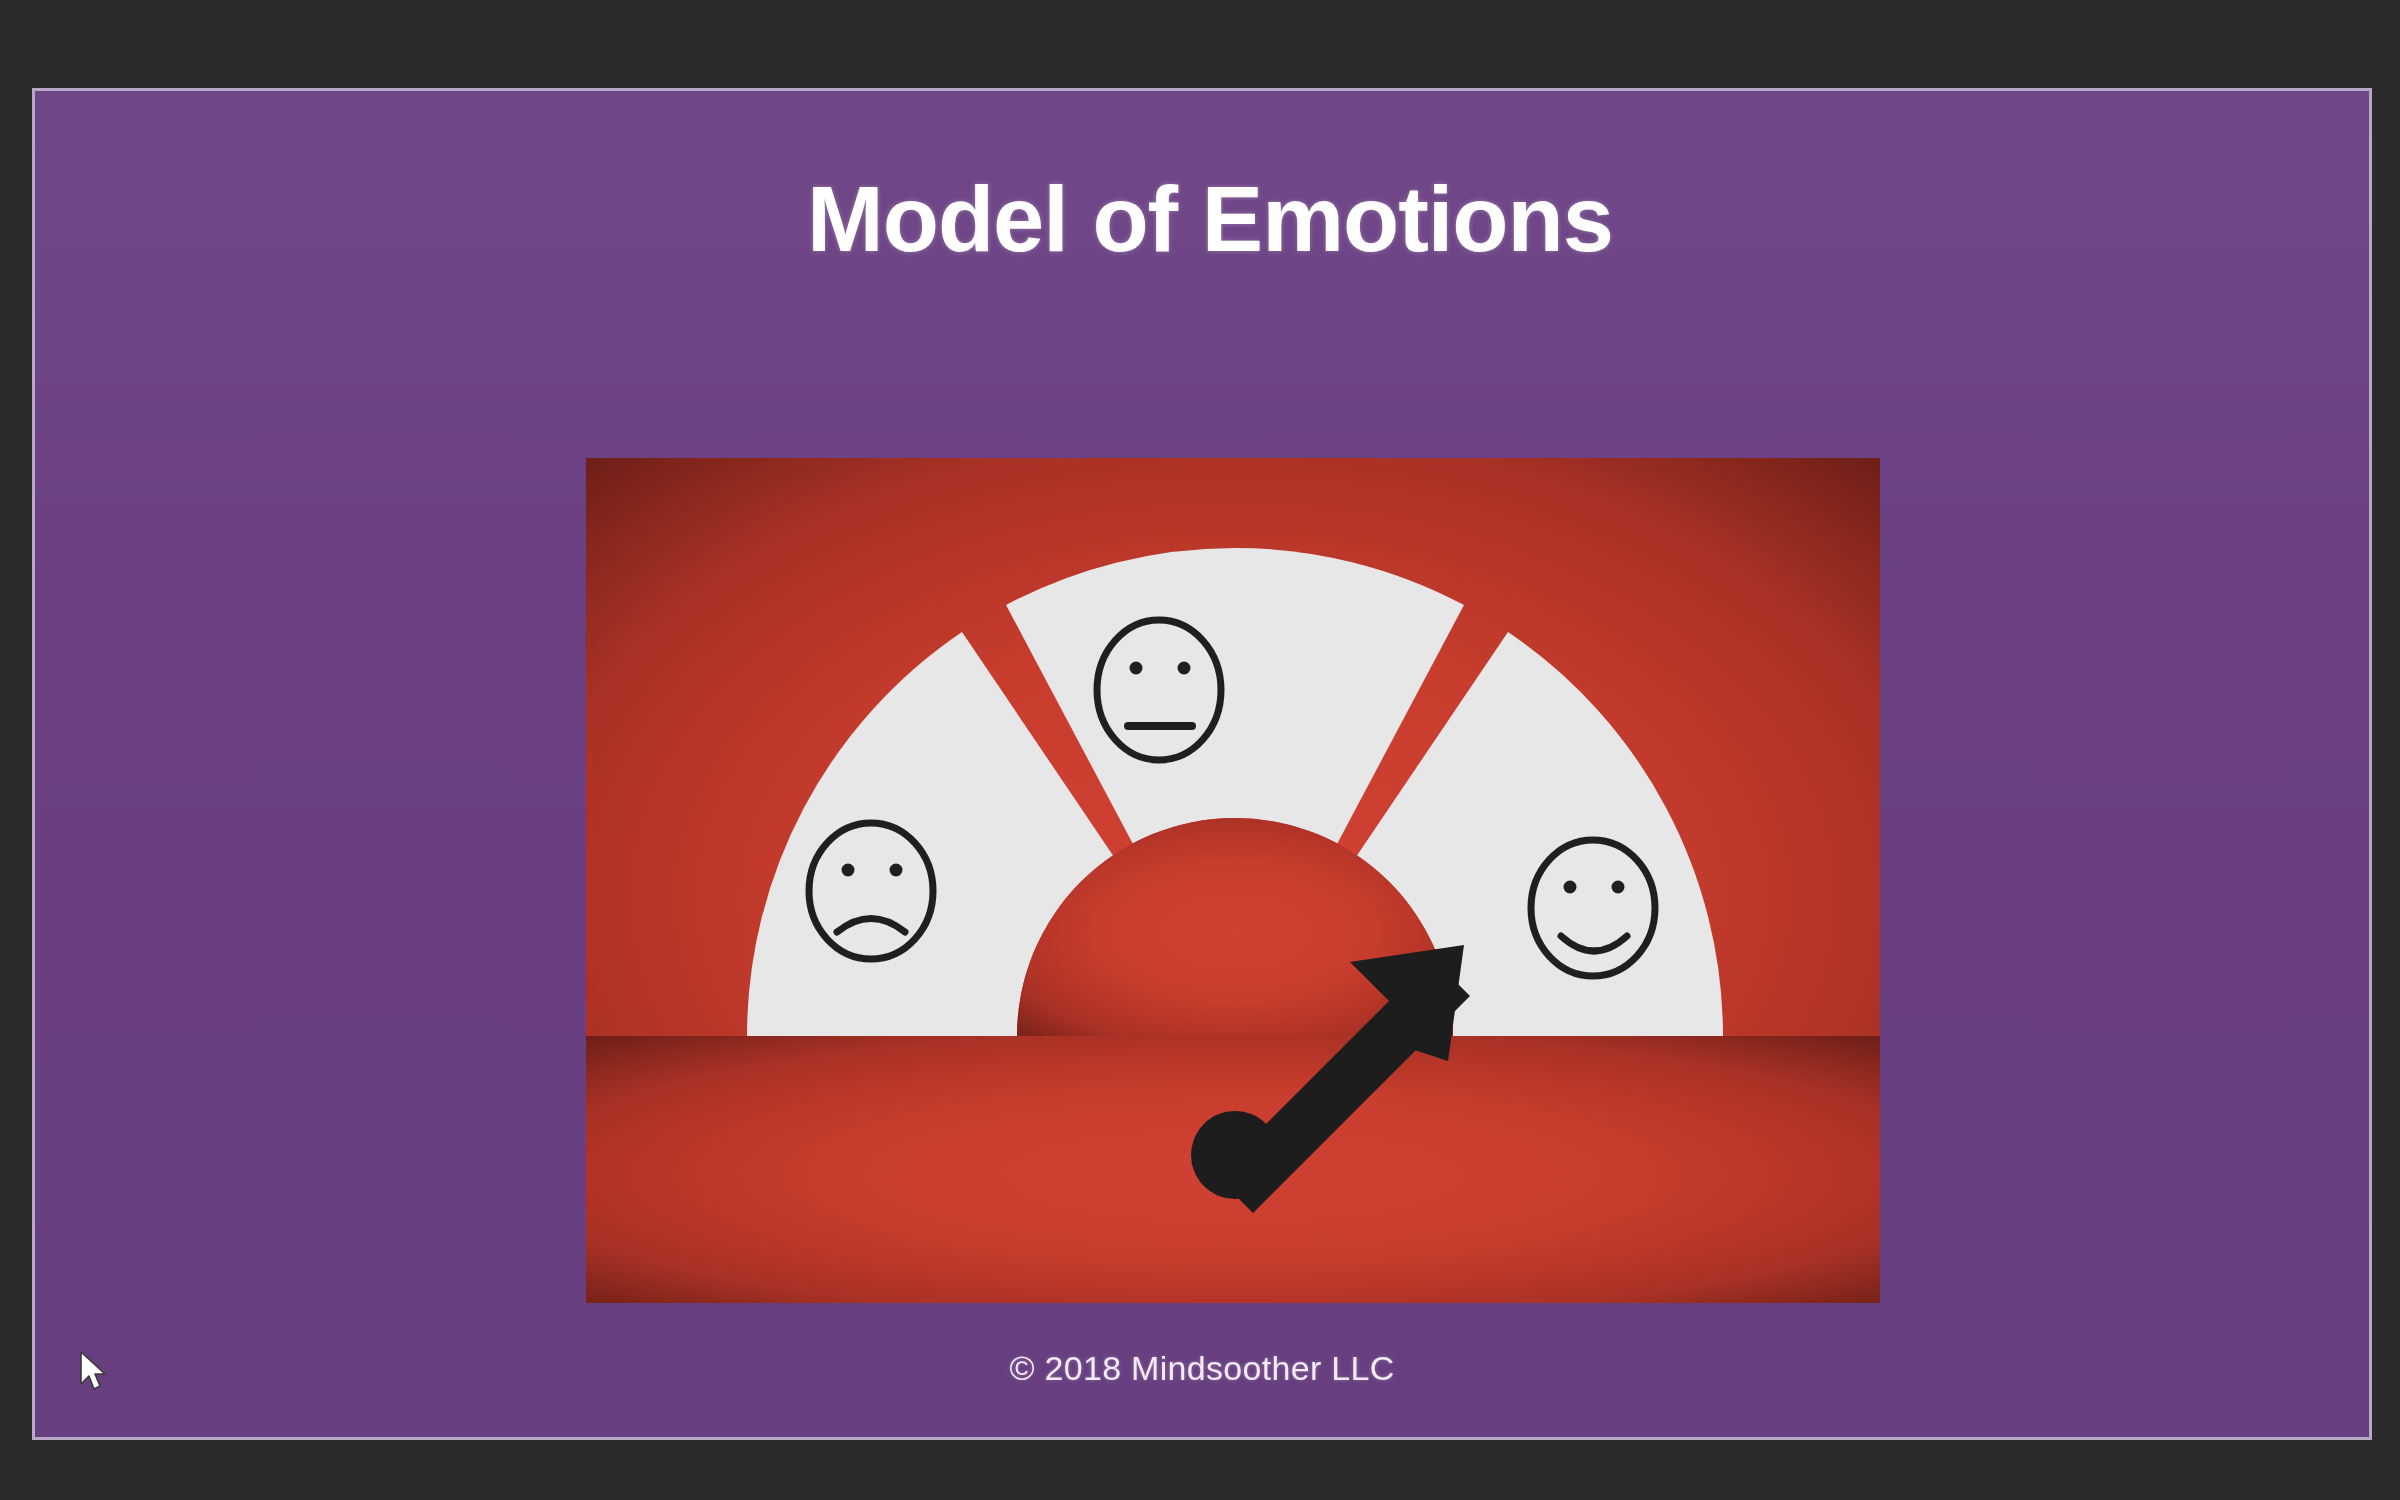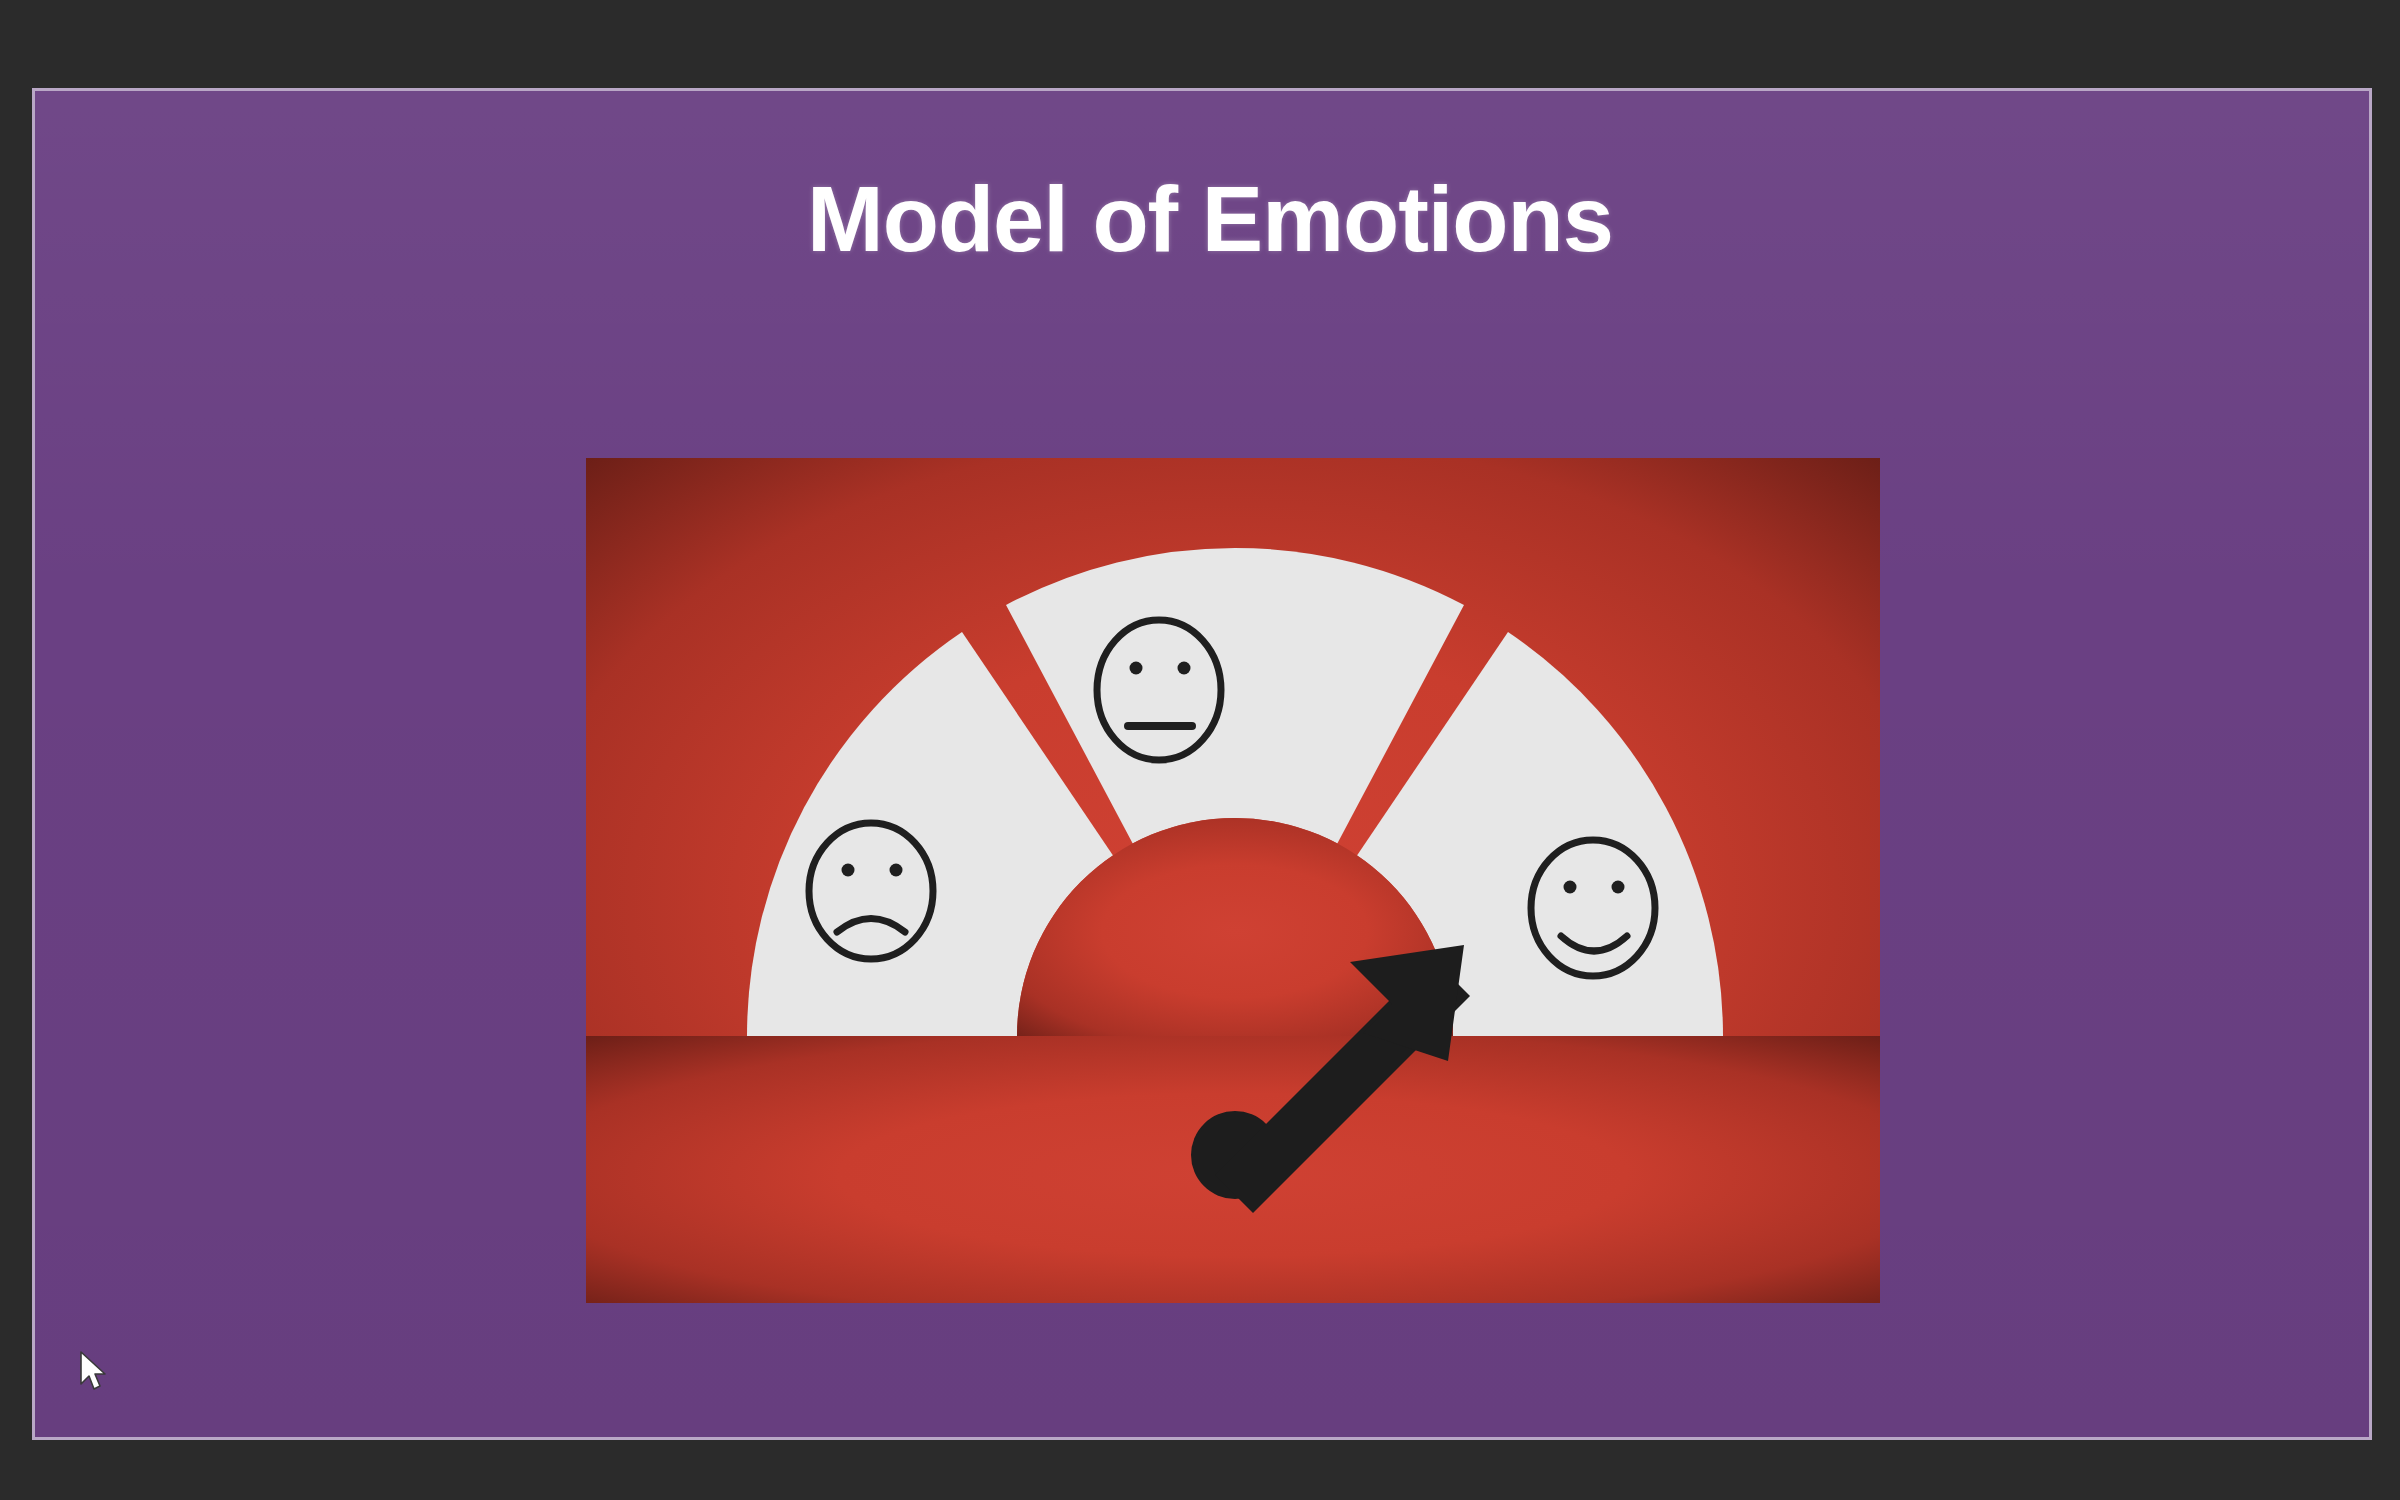--- a/index.html
+++ b/index.html
@@ -174,19 +174,20 @@
 
           <circle cx="649" cy="697" r="44"></circle>
 
           <path d="M 629,717 L 846,500 L 884,538 L 667,755 Z"></path>
 
           <path d="M 878,487 L 764,504 L 806,546 L 777,575 L 862,603 Z"></path>
         </g>
       </svg>
     </div>
 
+    <div id="slide-footer">© 2018 Mindsoother LLC</div>
   </div>
 
   <svg id="mouse-cursor" viewBox="0 0 34 46">
     <path d="M3 2 L3 34 L11 26 L16 39 L22 36 L17 24 L27 24 Z" fill="#ffffff" stroke="#3a3a3a" stroke-width="1.6" stroke-linejoin="round"></path>
   </svg>
 
 </div>
 
 </body></html>

